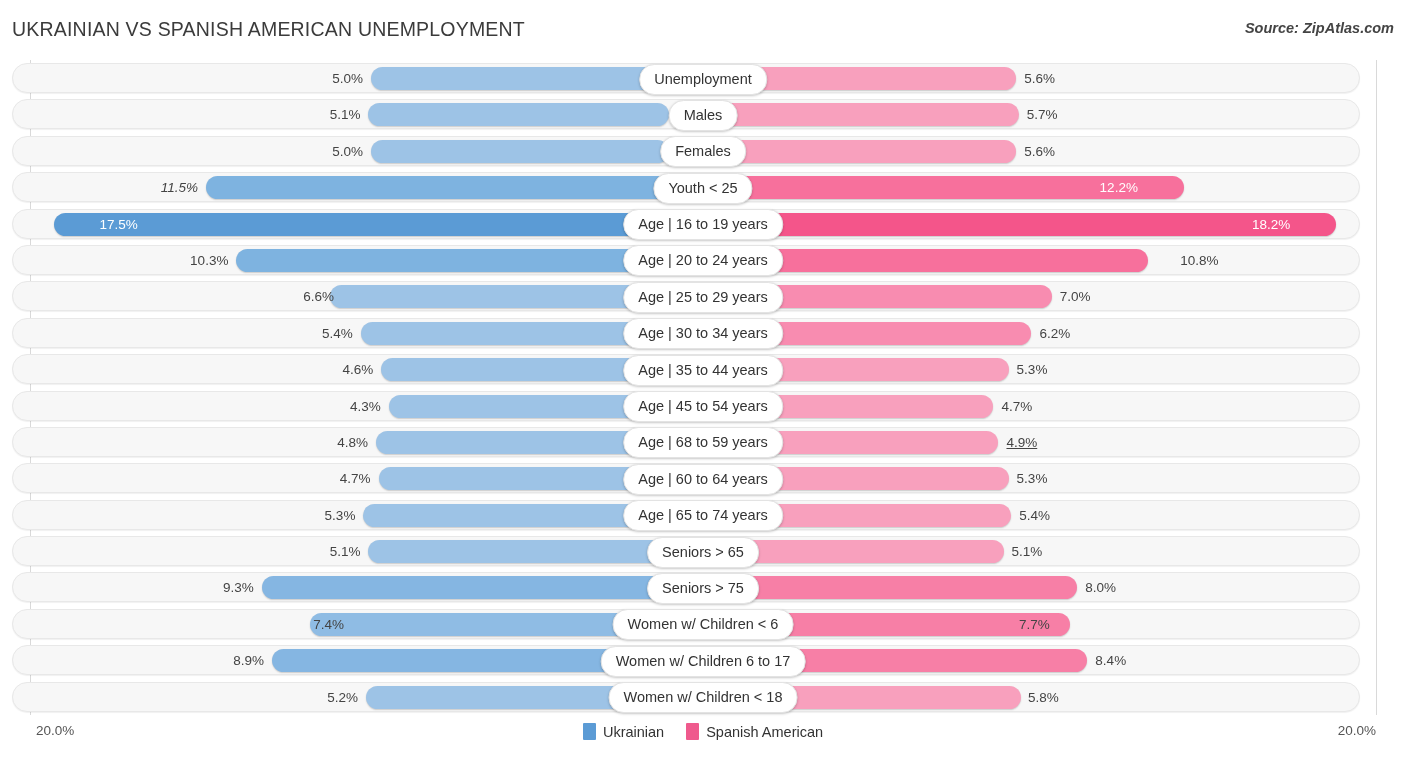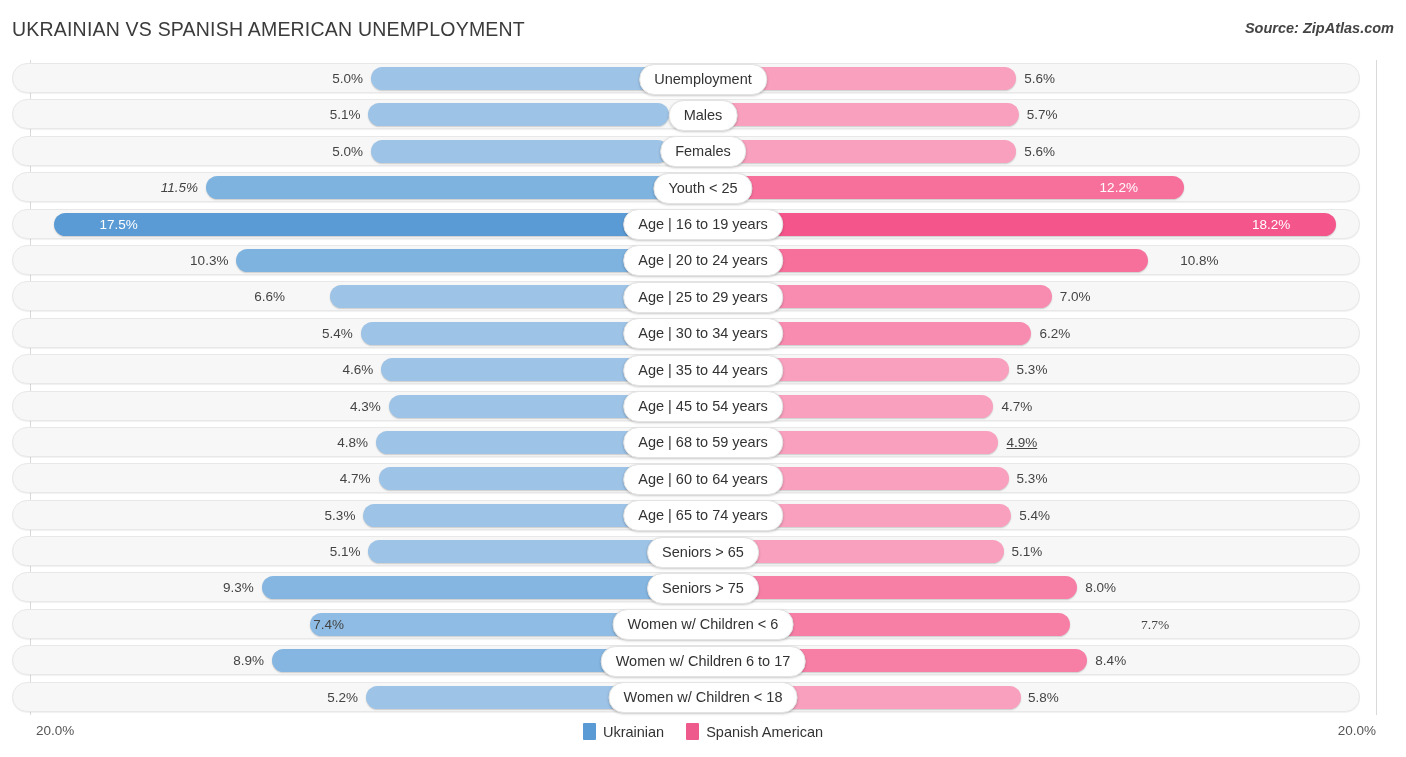--- a/index.html
+++ b/index.html
@@ -240,21 +240,21 @@
         <div class="bar left" style="width: 432.62px; background: rgb(126, 179, 224);"></div>
         <div class="bar right" style="width: 445.32px; background: rgb(247, 112, 156);"></div>
         <div class="val left" style="right: 1143.62px;">10.3%</div>
         <div class="val right" style="left: 1156.32px; margin-left: 24px;">10.8%</div>
         <div class="pill">Age | 20 to 24 years</div>
       </div>
       <div class="row">
         <div class="track"></div>
         <div class="bar left" style="width: 338.64px; background: rgb(157, 195, 230);"></div>
         <div class="bar right" style="width: 348.8px; background: rgb(248, 140, 176);"></div>
-        <div class="val left" style="right: 1087px; margin-left: 20px;">6.6%</div>
+        <div class="val left" style="right: 1038px; margin-left: 20px;">6.6%</div>
         <div class="val right" style="left: 1059.8px;">7.0%</div>
         <div class="pill">Age | 25 to 29 years</div>
       </div>
       <div class="row">
         <div class="track"></div>
         <div class="bar left" style="width: 308.16px; background: rgb(157, 195, 230);"></div>
         <div class="bar right" style="width: 328.48px; background: rgb(248, 140, 176);"></div>
         <div class="val left" style="right: 1019.16px;">5.4%</div>
         <div class="val right" style="left: 1039.48px;">6.2%</div>
         <div class="pill">Age | 30 to 34 years</div>
@@ -313,21 +313,21 @@
         <div class="bar right" style="width: 374.2px; background: rgb(247, 127, 166);"></div>
         <div class="val left" style="right: 1118.22px;">9.3%</div>
         <div class="val right" style="left: 1085.2px;">8.0%</div>
         <div class="pill">Seniors &gt; 75</div>
       </div>
       <div class="row">
         <div class="track"></div>
         <div class="bar left" style="width: 358.96px; background: rgb(143, 188, 228);"></div>
         <div class="bar right" style="width: 366.58px; background: rgb(247, 127, 166);"></div>
         <div class="val left" style="right: 1028px;">7.4%</div>
-        <div class="val right" style="left: 1141px; font-family: Liberation Serif, serif;">7.7%</div>
+        <div class="val right" style="left: 1019px;">7.7%</div>
         <div class="pill">Women w/ Children &lt; 6</div>
       </div>
       <div class="row">
         <div class="track"></div>
         <div class="bar left" style="width: 397.06px; background: rgb(133, 182, 226);"></div>
         <div class="bar right" style="width: 384.36px; background: rgb(247, 127, 166);"></div>
         <div class="val left" style="right: 1108.06px;">8.9%</div>
         <div class="val right" style="left: 1095.36px;">8.4%</div>
         <div class="pill">Women w/ Children 6 to 17</div>
       </div>

